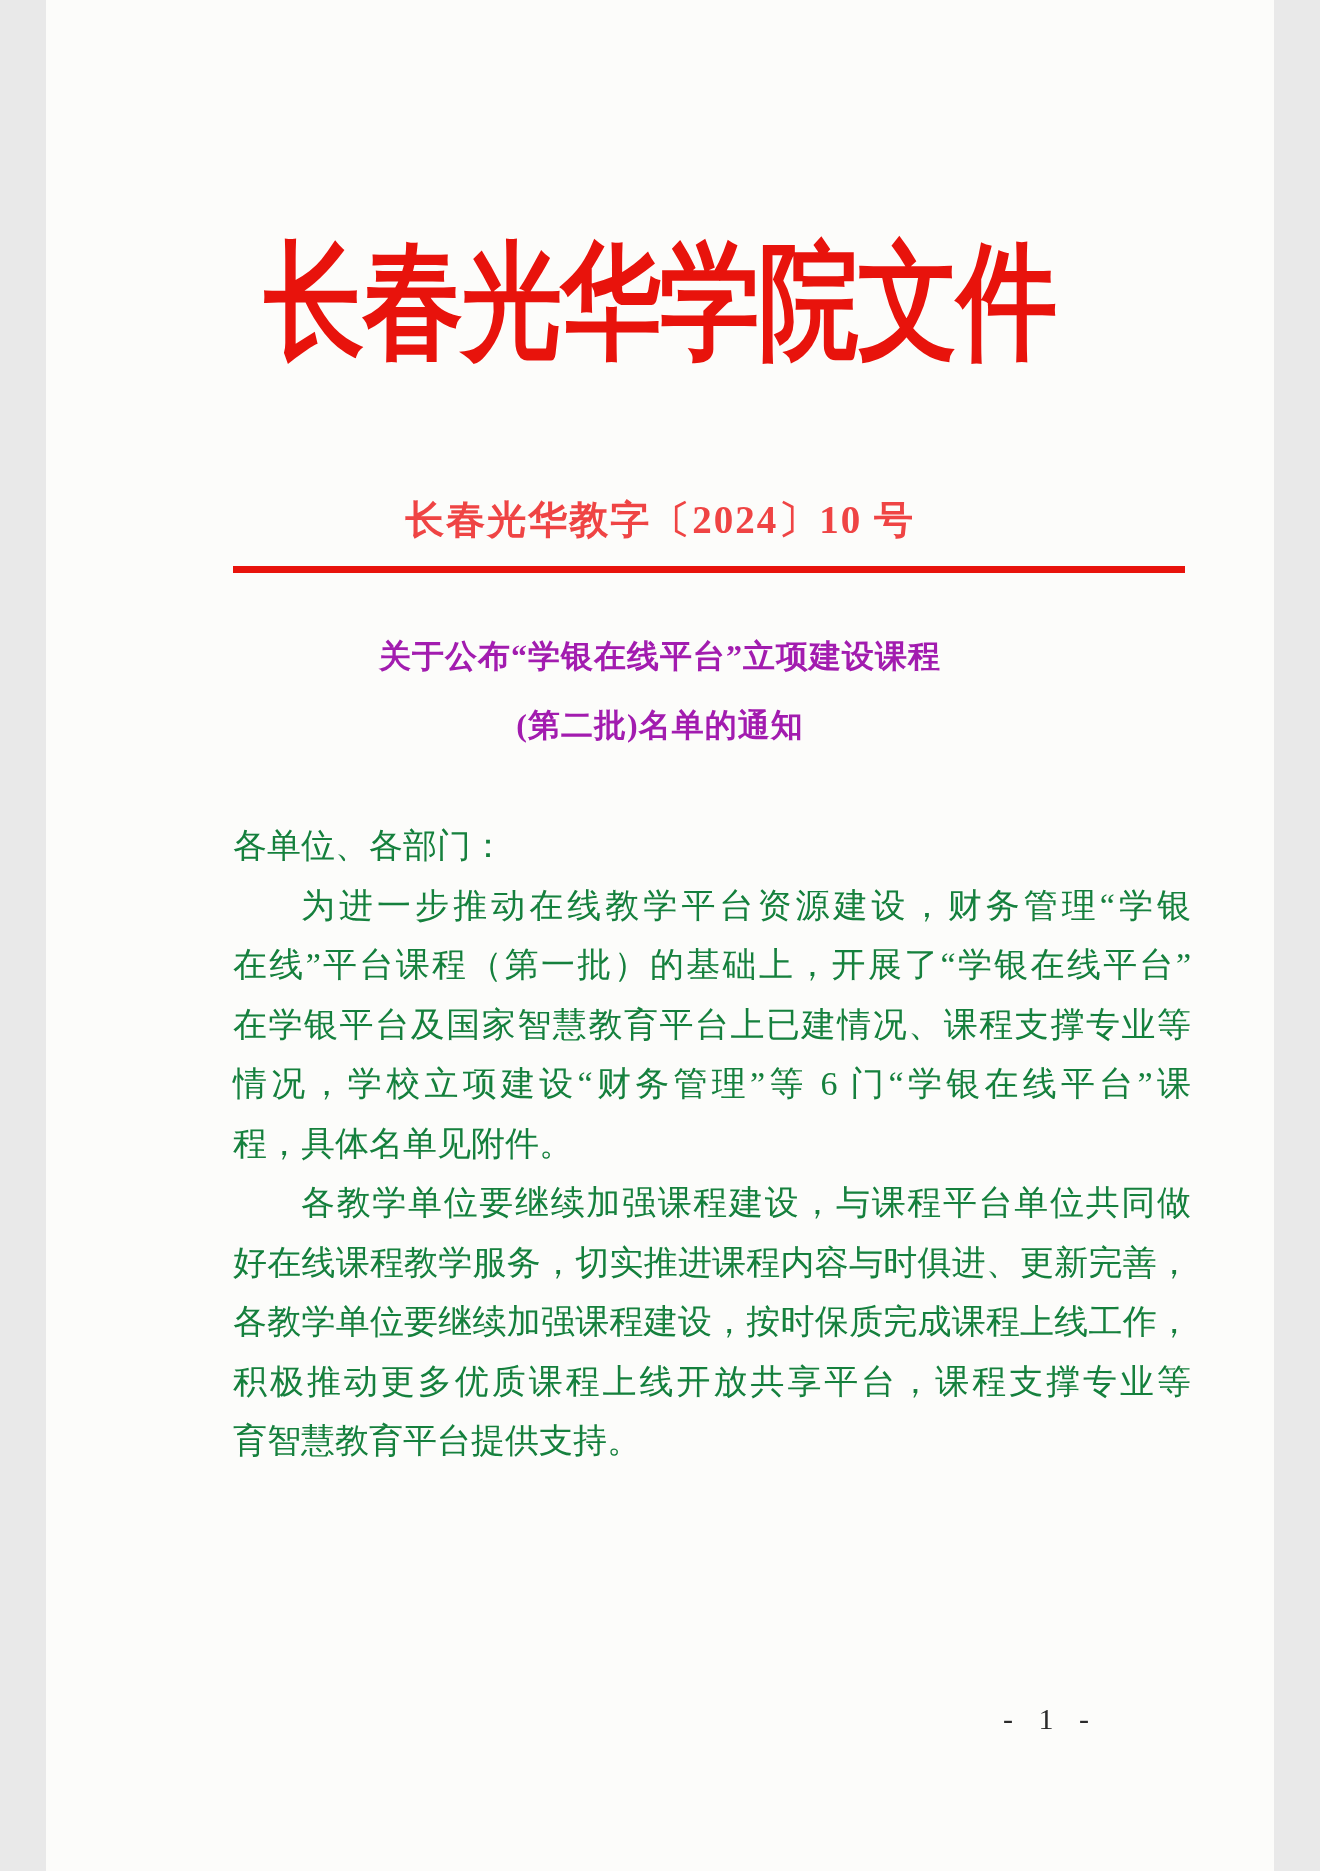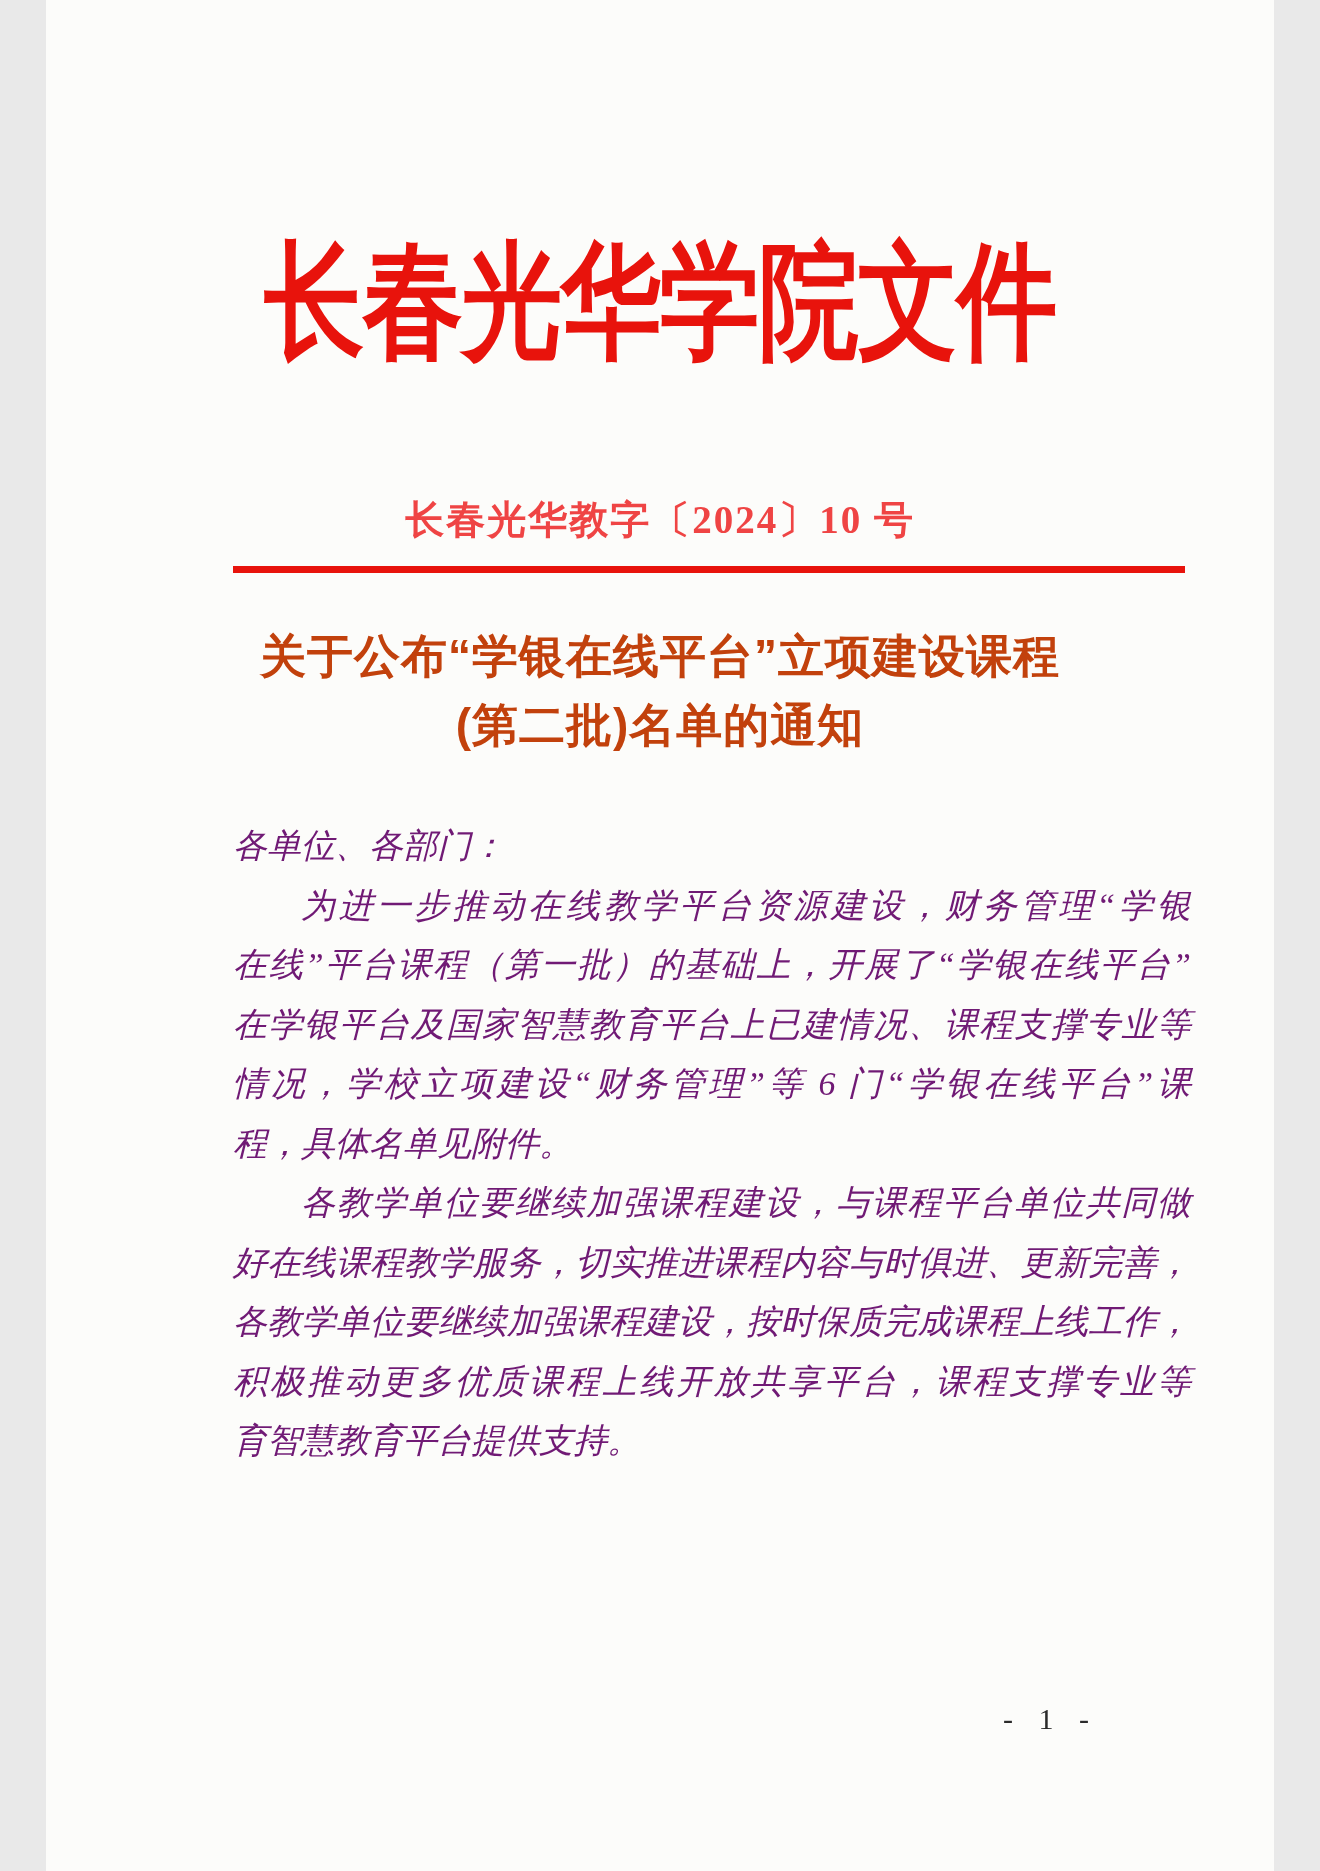--- a/index.html
+++ b/index.html
@@ -33,32 +33,31 @@
   }
   
   .red-rule {
     position:absolute; left:187px; top:566px;
     width:952px; height:7px;
   }
   
   .doc-title {
     position:absolute; top:622px; left:0; width:100%;
     text-align:center;
-    font-weight:700; color:#c2410c;
-    font-size:46px; line-height:69px;
-    font-family:Liberation Sans, sans-serif;
+    font-weight:700; color:#a21caf;
+    font-size:32px; line-height:69px;
+    font-family:Liberation Serif, serif;
     letter-spacing:1px;
   }
   
   .body-block {
     position:absolute; left:187px; top:816px; width:958px;
     font-size:34px; line-height:59.5px;
-    color:#701a75;
+    color:#15803d;
     font-family:"Liberation Serif","DejaVu Serif",serif;
-    font-style:italic;
   }
   .bline { width:100%; }
   .bline.indent { text-indent:2em; }
   .bline.fill {
     text-align:justify;
     text-align-last:justify;
     text-justify:inter-character;
   }
   
   .page-num {

